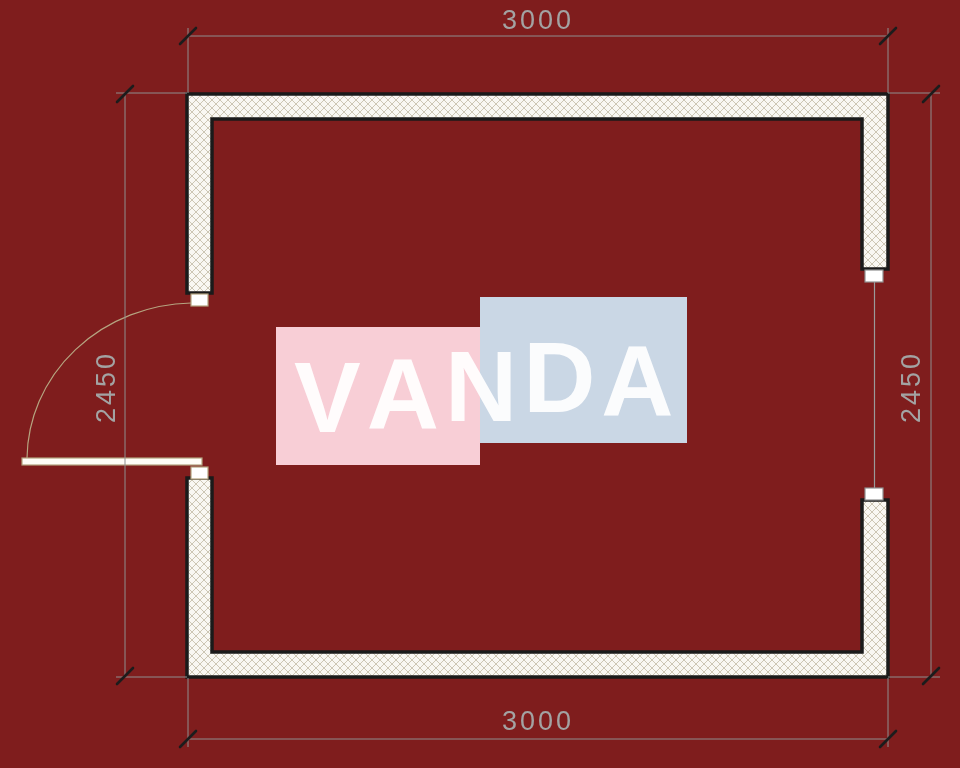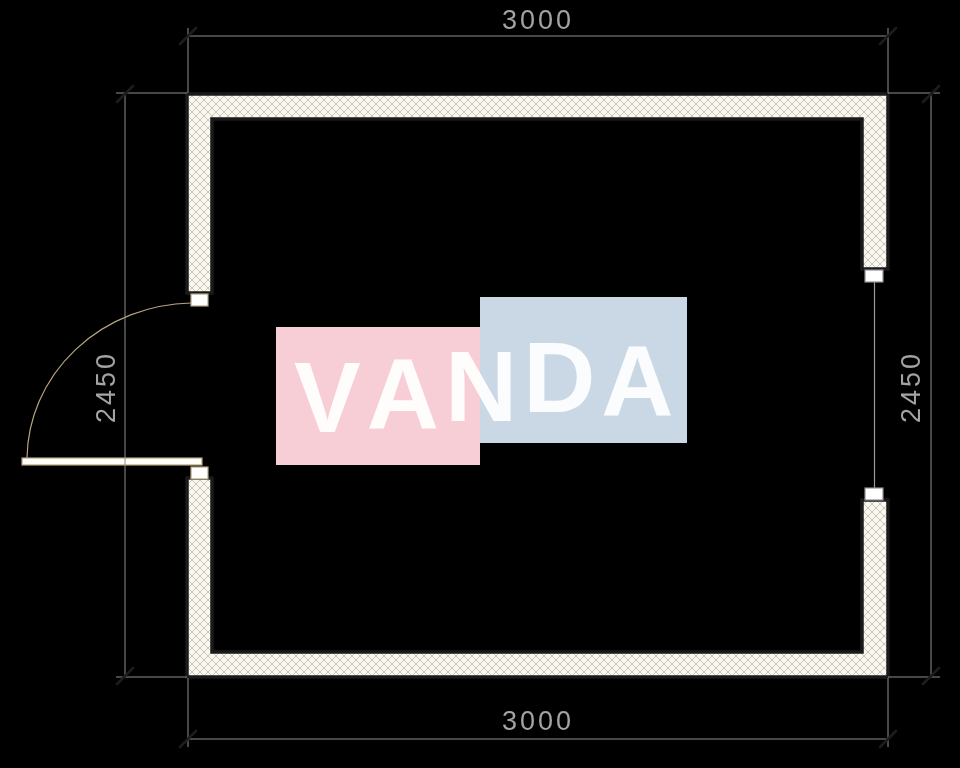--- a/index.html
+++ b/index.html
@@ -1,19 +1,19 @@
 <!DOCTYPE html>
 <html><head>
 <meta charset="utf-8">
 <style>
   html,body{margin:0;padding:0;background:#ffffff;}
   #canvas{
     position:relative;
     width:960px;height:768px;
-    background:#000000;
+    background:#7f1d1d;
     overflow:hidden;
     font-family:"Liberation Sans", sans-serif;
   }
   #drawing{position:absolute;left:0;top:0;z-index:1;}
   .dim-label{
     position:absolute;
     width:200px;height:30px;
     line-height:30px;
     text-align:center;
     font-size:27px;

